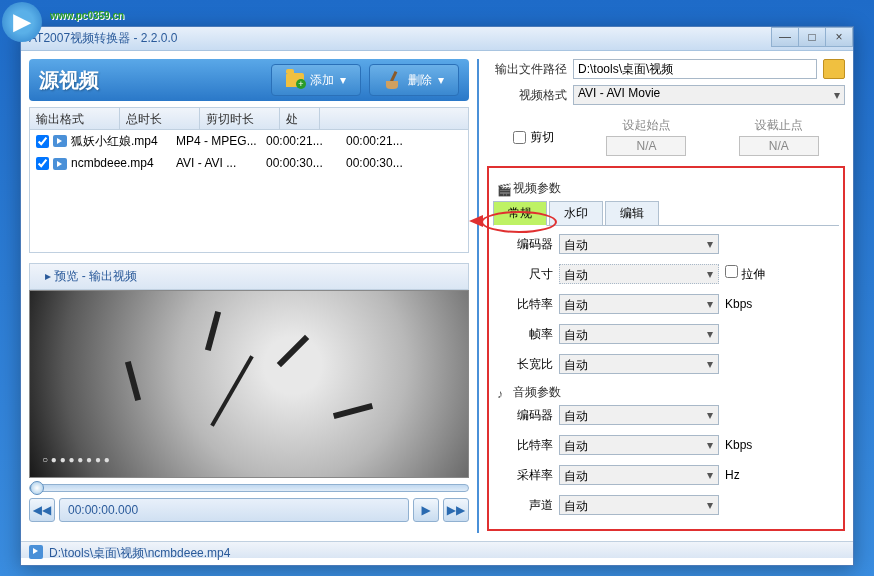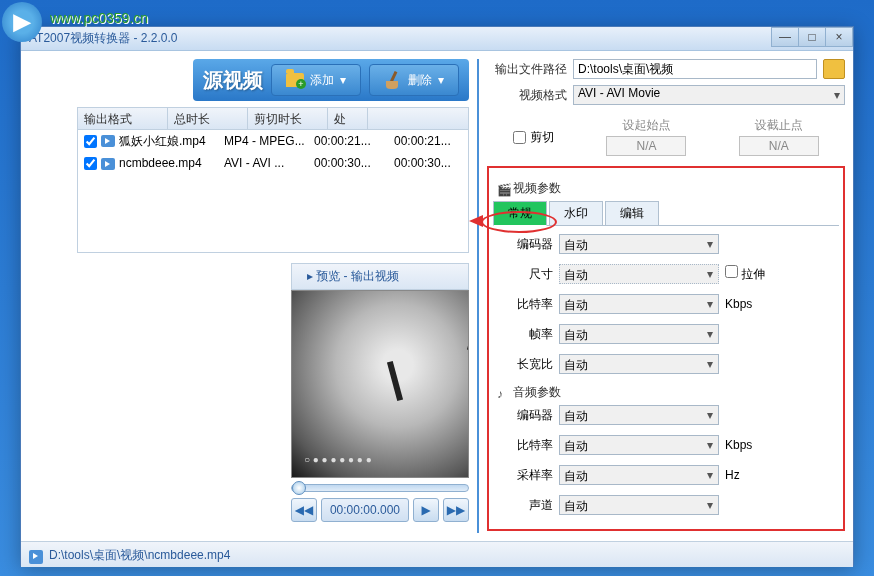--- a/index.html
+++ b/index.html
@@ -1,25 +1,25 @@
 <!DOCTYPE html>
 <html><head>
 <meta charset="utf-8">
 <style>
 * { margin: 0; padding: 0; box-sizing: border-box; font-family: "Microsoft YaHei", SimSun, sans-serif; font-size: 12px; }
 body { background: linear-gradient(180deg, #1e6bc8 0%, #3a8de0 100%); width: 874px; height: 576px; overflow: hidden; position: relative; }
-.watermark { position: absolute; top: 10px; left: 50px; color: #2a9c2a; font-size: 14px; font-weight: normal; z-index: 100; text-shadow: 1px 1px 0 #fff; }
+.watermark { position: absolute; top: 10px; left: 50px; color: #2a9c2a; font-size: 10px; font-weight: bold; z-index: 100; text-shadow: 1px 1px 0 #fff; }
 .logo { position: absolute; top: 2px; left: 2px; width: 40px; height: 40px; background: radial-gradient(circle, #5ab0e8 40%, #2a7cc8 100%); border-radius: 50%; z-index: 101; color: #fff; font-weight: bold; font-size: 22px; text-align: center; line-height: 40px; }
 .window { position: absolute; top: 26px; left: 20px; width: 834px; height: 540px; background: #fff; border: 1px solid #4a7ab8; box-shadow: 0 4px 20px rgba(0,0,0,0.3); }
 .titlebar { height: 24px; background: linear-gradient(180deg, #e8f0fa 0%, #c8dcf2 100%); border-bottom: 1px solid #a8c4e0; display: flex; align-items: center; padding: 0 8px; position: relative; }
 .titlebar-text { color: #2a5a9a; font-size: 12px; }
 .titlebar-btns { position: absolute; right: 0; top: 0; display: flex; }
 .titlebar-btn { width: 28px; height: 20px; background: linear-gradient(180deg, #d8e8f8, #b8d0e8); border: 1px solid #90b0d0; margin-left: -1px; text-align: center; line-height: 18px; font-size: 12px; color: #444; cursor: pointer; }
 .main { display: flex; height: calc(100% - 48px); padding: 8px; gap: 8px; }
-.left-panel { width: 440px; display: flex; flex-direction: column; align-items: flex-end; }
+.left-panel { width: 440px; display: flex; flex-direction: column; }
 .right-panel { flex: 1; border-left: 2px solid #4a90d8; padding-left: 8px; display: flex; flex-direction: column; }
 .panel-header { height: 42px; background: linear-gradient(180deg, #5aa8e8 0%, #2a78c8 100%); border-radius: 4px; display: flex; align-items: center; padding: 0 10px; color: #fff; margin-bottom: 6px; }
 .panel-title { font-size: 20px; font-weight: bold; text-shadow: 1px 1px 2px rgba(0,0,0,0.3); }
 .hdr-btn { height: 32px; padding: 0 14px; margin-left: 8px; background: linear-gradient(180deg, #6ab0e8, #3a88d0); border: 1px solid #2a70b8; border-radius: 4px; color: #fff; font-size: 14px; display: flex; align-items: center; gap: 6px; cursor: pointer; }
 .hdr-btn.start { background: linear-gradient(180deg, #3a98e0, #1a70c0); font-weight: bold; }
 .icon-folder { width: 18px; height: 14px; background: #f0c040; border-radius: 2px 2px 0 0; position: relative; }
 .icon-folder::before { content: ''; position: absolute; top: -4px; left: 0; width: 8px; height: 4px; background: #f0c040; border-radius: 2px 2px 0 0; }
 .icon-folder .plus { position: absolute; right: -2px; bottom: -2px; width: 10px; height: 10px; background: #2a9c2a; color: #fff; border-radius: 50%; font-size: 9px; line-height: 10px; text-align: center; }
 .icon-broom { width: 18px; height: 18px; position: relative; }
 .icon-broom::before { content: ''; position: absolute; width: 3px; height: 12px; background: #8a5a2a; top: 0; left: 8px; transform: rotate(25deg); }
@@ -40,40 +40,40 @@
 .preview-img { width: 100%; height: 188px; background: radial-gradient(circle at 60% 40%, #e8e8e8 10%, #b8b8b8 40%, #585858 80%, #181818 100%); border: 1px solid #888; position: relative; overflow: hidden; }
 .clock-marks { position: absolute; width: 100%; height: 100%; }
 .clock-mark { position: absolute; background: #222; }
 .preview-caption { position: absolute; bottom: 12px; left: 12px; color: #ddd; font-size: 10px; }
 .slider-row { display: flex; align-items: center; margin-top: 6px; gap: 4px; }
 .slider-track { flex: 1; height: 8px; background: linear-gradient(180deg, #c0d8f0, #e0ecf8); border: 1px solid #90b0d0; border-radius: 4px; position: relative; }
 .slider-thumb { position: absolute; left: 0; top: -4px; width: 14px; height: 14px; background: radial-gradient(circle, #fff, #a0c8e8); border: 1px solid #6090c0; border-radius: 50%; }
 .play-controls { display: flex; align-items: center; gap: 4px; margin-top: 6px; }
 .pc-btn { width: 26px; height: 24px; background: linear-gradient(180deg, #f0f6fc, #c8dcf0); border: 1px solid #90b0d0; border-radius: 3px; display: flex; align-items: center; justify-content: center; color: #2a6ab0; cursor: pointer; }
 .pc-time { flex: 1; height: 24px; background: linear-gradient(180deg, #e8f0fa, #d0e0f2); border: 1px solid #90b0d0; border-radius: 3px; padding: 4px 8px; color: #2a5a9a; }
-.statusbar { height: 26px; border-top: 1px solid #c0d0e0; background: linear-gradient(180deg, #f0f4fa, #dae6f4); padding: 3px 8px; display: flex; align-items: flex-end; gap: 6px; color: #2a5a9a; }
+.statusbar { height: 17px; border-top: 1px solid #c0d0e0; background: linear-gradient(180deg, #f0f4fa, #dae6f4); padding: 3px 8px; display: flex; align-items: flex-start; gap: 6px; color: #2a5a9a; }
 .status-icon { width: 14px; height: 14px; background: #4a90d8; border-radius: 2px; position: relative; }
 .status-icon::after { content: ''; position: absolute; left: 4px; top: 3px; border-left: 5px solid #fff; border-top: 3px solid transparent; border-bottom: 3px solid transparent; }
 .form-row { display: flex; align-items: center; margin-bottom: 6px; gap: 6px; }
 .form-label { width: 80px; text-align: right; color: #333; }
 .form-input { flex: 1; height: 20px; border: 1px solid #a8b8c8; padding: 2px 4px; background: #fff; }
 .form-select { flex: 1; height: 20px; border: 1px solid #a8b8c8; background: #f0f0f0; padding: 0 4px; position: relative; }
 .form-select::after { content: '▾'; position: absolute; right: 4px; top: 2px; color: #555; }
 .folder-btn { width: 22px; height: 20px; background: #f0c040; border: 1px solid #c09020; border-radius: 2px; cursor: pointer; }
 .crop-row { display: flex; align-items: center; justify-content: space-around; margin: 6px 0; }
 .crop-chk { display: flex; align-items: center; gap: 4px; }
 .na-btn { width: 80px; height: 20px; border: 1px solid #c0c0c0; background: #f4f4f4; text-align: center; line-height: 18px; color: #888; margin: 2px auto; }
 .section-title { display: flex; align-items: center; gap: 4px; margin: 8px 0 4px 4px; color: #333; }
 .note-icon { width: 12px; height: 12px; color: #555; }
 .red-box { border: 2px solid #e03030; padding: 4px; margin-top: 2px; }
 .red-oval { position: absolute; width: 76px; height: 22px; border: 2px solid #e03030; border-radius: 50%; }
 .red-arrow { position: absolute; width: 0; height: 0; border-top: 6px solid transparent; border-bottom: 6px solid transparent; border-right: 14px solid #e03030; }
 .tabs { display: flex; border-bottom: 1px solid #b0c0d0; margin-bottom: 8px; }
 .tab { padding: 3px 14px; border: 1px solid #b0c0d0; border-bottom: none; background: #e8f0f8; margin-right: 2px; cursor: pointer; }
-.tab.active { background: #22c55e; border-bottom: 1px solid #fff; margin-bottom: -1px; }
+.tab.active { background: #bef264; border-bottom: 1px solid #fff; margin-bottom: -1px; }
 .param-row { display: flex; align-items: center; margin-bottom: 10px; gap: 6px; }
 .param-label { width: 60px; text-align: right; }
 .param-select { width: 160px; height: 20px; border: 1px solid #a8b8c8; background: #f0f0f0; padding: 2px 4px; position: relative; }
 .param-select::after { content: '▾'; position: absolute; right: 5px; top: 2px; color: #555; }
 .param-unit { width: 50px; }
 .spacer { flex: 1; }
 </style>
 </head>
 <body>
 

